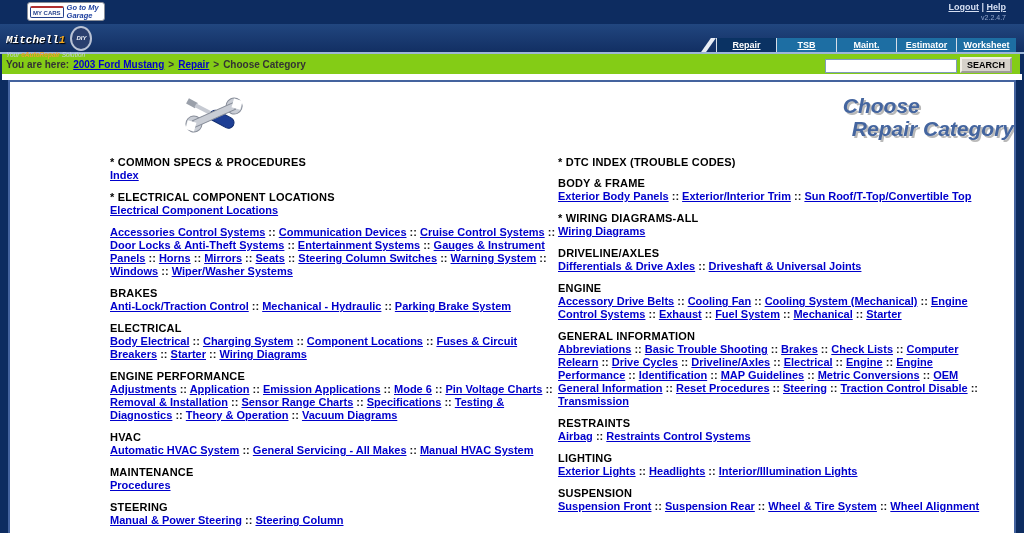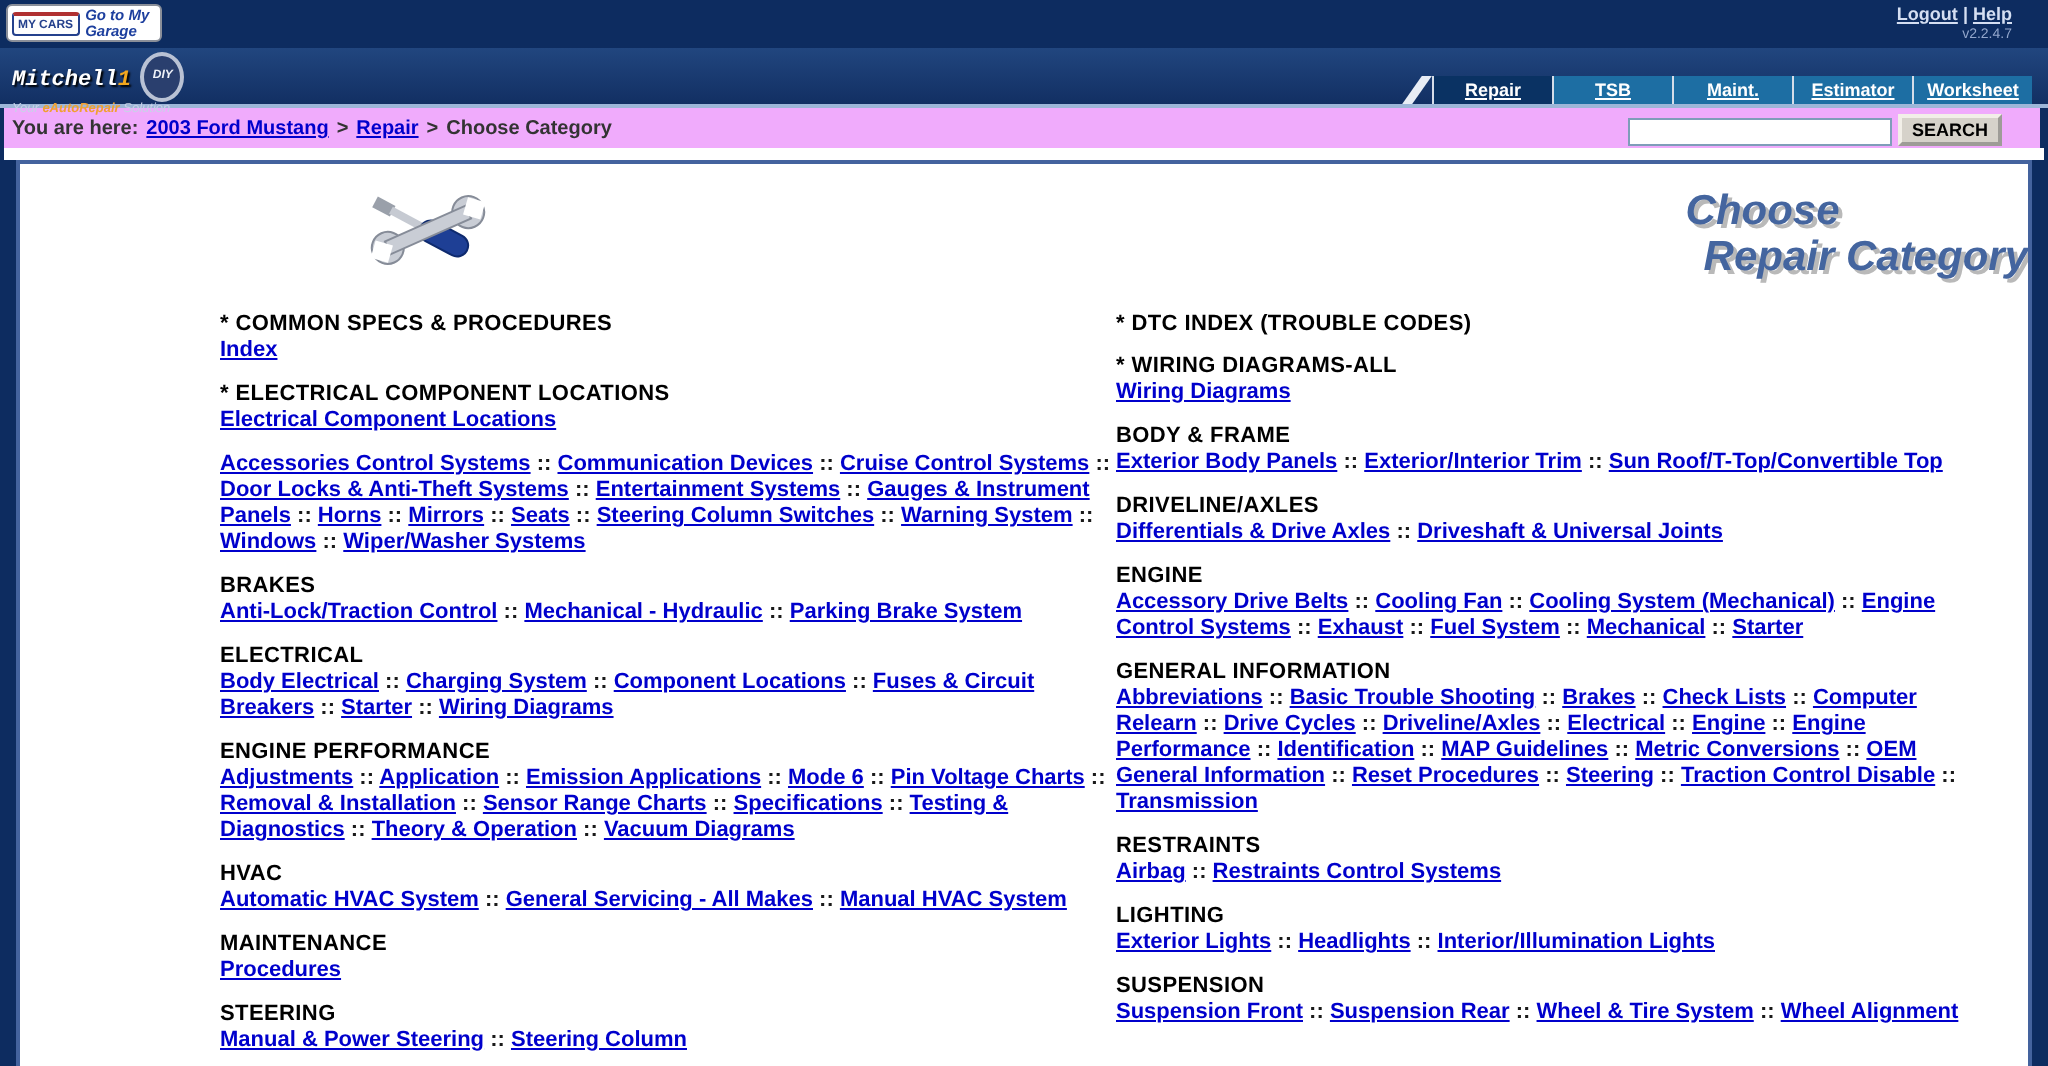--- a/index.html
+++ b/index.html
@@ -6,21 +6,21 @@
   html,body { margin:0; padding:0; }
   body {
     width:1024px; height:533px; overflow:hidden;
     background:#0d2c60;
     font-family:"Liberation Sans", sans-serif;
     display:flex; flex-direction:column;
   }
   a { cursor:pointer; }
 
   
-  .topbar { height:24px; background:#0d2c60; position:relative; flex:0 0 auto; }
+  .topbar { height:24px; background:#0d2c60; position:relative; flex:0 0 auto;margin-left:24px; }
   .mycars {
     position:absolute; left:3px; top:2px; height:19px;
     background:#fff; border:1px solid #8a8f99; border-radius:3px;
     display:flex; align-items:center; gap:3px; padding:1px 5px 1px 2px;
   }
   .plate {
     border:1px solid #24408c; border-top:2px solid #b03030; border-radius:2px;
     font-size:6px; font-weight:bold; color:#24408c; padding:2px 2px 1px; line-height:6px;
     background:#fdfdfd;
   }
@@ -44,22 +44,22 @@
   .tagline { font-size:6.5px; line-height:7px; color:#c8d2e8; font-style:italic; }
   .tg-prod { color:#f0a030; font-weight:bold; }
   .tabs { position:absolute; right:8px; bottom:0; display:flex; height:14px; align-items:stretch; }
   .slash { width:5px; background:#e8edf5; transform:skewX(-35deg); margin-right:5px; }
   .tab { width:60px; background:#1d6ea3; border-left:1px solid #d5dde8;
          display:flex; align-items:center; justify-content:center; }
   .tab.active { background:#0a3263; }
   .tab span { color:#fff; font-weight:bold; font-size:9px; text-decoration:underline; white-space:nowrap; }
 
   
-  .crumbrow { background:#f0abfc; margin:0 4px 0 2px; display:flex; align-items:center;
-              padding:3px 15px 2px 4px; font-size:10px; font-weight:bold; color:#333; gap:4px;
+  .crumbrow { background:#84cc16; margin:0 4px 0 2px; display:flex; align-items:center;
+              padding:3px 4px 2px 4px; font-size:10px; font-weight:bold; color:#333; gap:4px;
               flex:0 0 auto; height:20px; }
   .crumbrow a { color:#0000cc; text-decoration:underline; }
   .searchbox { margin-left:auto; display:flex; gap:3px; align-items:flex-end; margin-right:4px; }
   .searchbox input { width:132px; height:14px; border:1px solid #7f9db9; font-size:10px; padding:0 2px; }
   .searchbox button { font-size:9px; font-weight:bold; color:#000; background:#d6d2ca;
                       border:2px outset #f2efe8; padding:1px 5px; line-height:10px; }
 
   .spacer { height:6px; background:#fff; margin:0 2px; flex:0 0 auto; }
 
   
@@ -197,28 +197,28 @@
           <div class="sec">
             <div class="sech">STEERING</div>
             <div class="links"><a>Manual &amp; Power Steering</a><span class="sep"> :: </span><a>Steering Column</a></div>
           </div>
         </div>
       <div class="col-right">
           <div class="sec">
             <div class="sech">* DTC INDEX (TROUBLE CODES)</div>
           </div>
           <div class="sec">
+            <div class="sech">BODY &amp; FRAME</div>
+            <div class="links"><a>Exterior Body Panels</a><span class="sep"> :: </span><a>Exterior/Interior Trim</a><span class="sep"> :: </span><a>Sun Roof/T-Top/Convertible Top</a></div>
+          </div>
+          <div class="sec">
             <div class="sech">* WIRING DIAGRAMS-ALL</div>
             <div class="links"><a>Wiring Diagrams</a></div>
           </div>
           <div class="sec">
-            <div class="sech">BODY &amp; FRAME</div>
-            <div class="links"><a>Exterior Body Panels</a><span class="sep"> :: </span><a>Exterior/Interior Trim</a><span class="sep"> :: </span><a>Sun Roof/T-Top/Convertible Top</a></div>
-          </div>
-          <div class="sec">
             <div class="sech">DRIVELINE/AXLES</div>
             <div class="links"><a>Differentials &amp; Drive Axles</a><span class="sep"> :: </span><a>Driveshaft &amp; Universal Joints</a></div>
           </div>
           <div class="sec">
             <div class="sech">ENGINE</div>
             <div class="links"><a>Accessory Drive Belts</a><span class="sep"> :: </span><a>Cooling Fan</a><span class="sep"> :: </span><a>Cooling System (Mechanical)</a><span class="sep"> :: </span><a>Engine Control Systems</a><span class="sep"> :: </span><a>Exhaust</a><span class="sep"> :: </span><a>Fuel System</a><span class="sep"> :: </span><a>Mechanical</a><span class="sep"> :: </span><a>Starter</a></div>
           </div>
           <div class="sec">
             <div class="sech">GENERAL INFORMATION</div>
             <div class="links"><a>Abbreviations</a><span class="sep"> :: </span><a>Basic Trouble Shooting</a><span class="sep"> :: </span><a>Brakes</a><span class="sep"> :: </span><a>Check Lists</a><span class="sep"> :: </span><a>Computer Relearn</a><span class="sep"> :: </span><a>Drive Cycles</a><span class="sep"> :: </span><a>Driveline/Axles</a><span class="sep"> :: </span><a>Electrical</a><span class="sep"> :: </span><a>Engine</a><span class="sep"> :: </span><a>Engine Performance</a><span class="sep"> :: </span><a>Identification</a><span class="sep"> :: </span><a>MAP Guidelines</a><span class="sep"> :: </span><a>Metric Conversions</a><span class="sep"> :: </span><a>OEM General Information</a><span class="sep"> :: </span><a>Reset Procedures</a><span class="sep"> :: </span><a>Steering</a><span class="sep"> :: </span><a>Traction Control Disable</a><span class="sep"> :: </span><a>Transmission</a></div>

